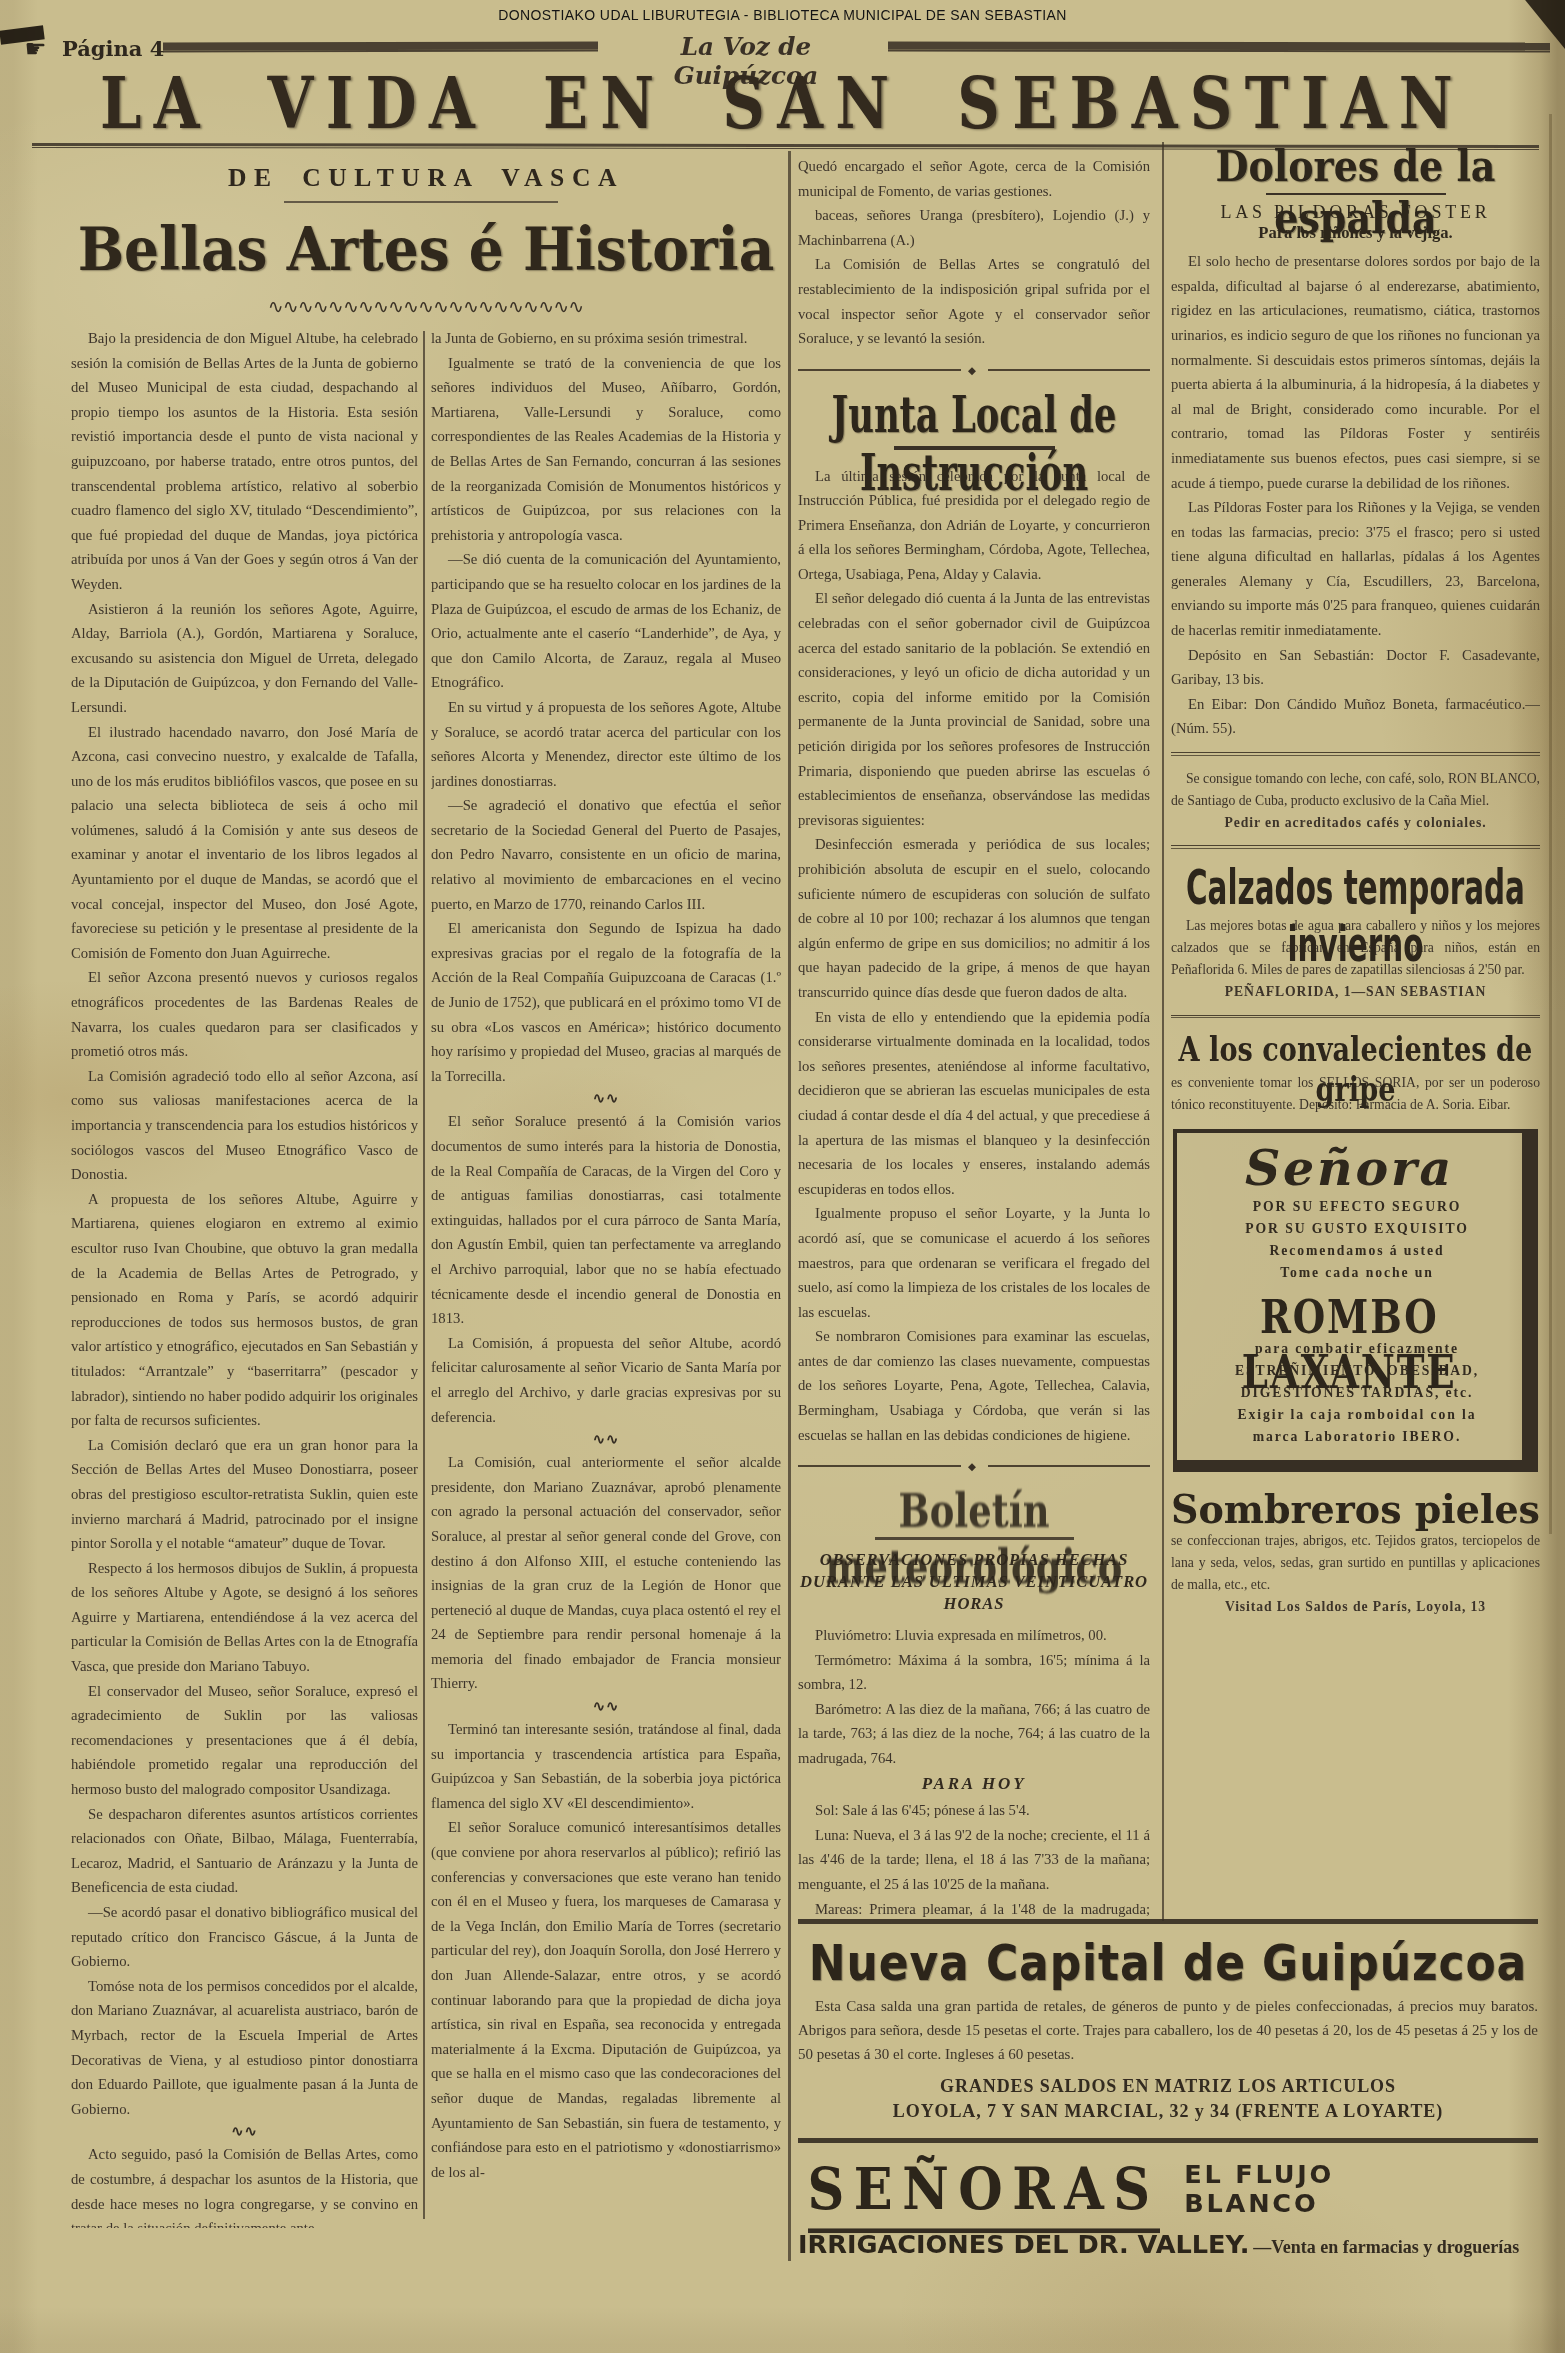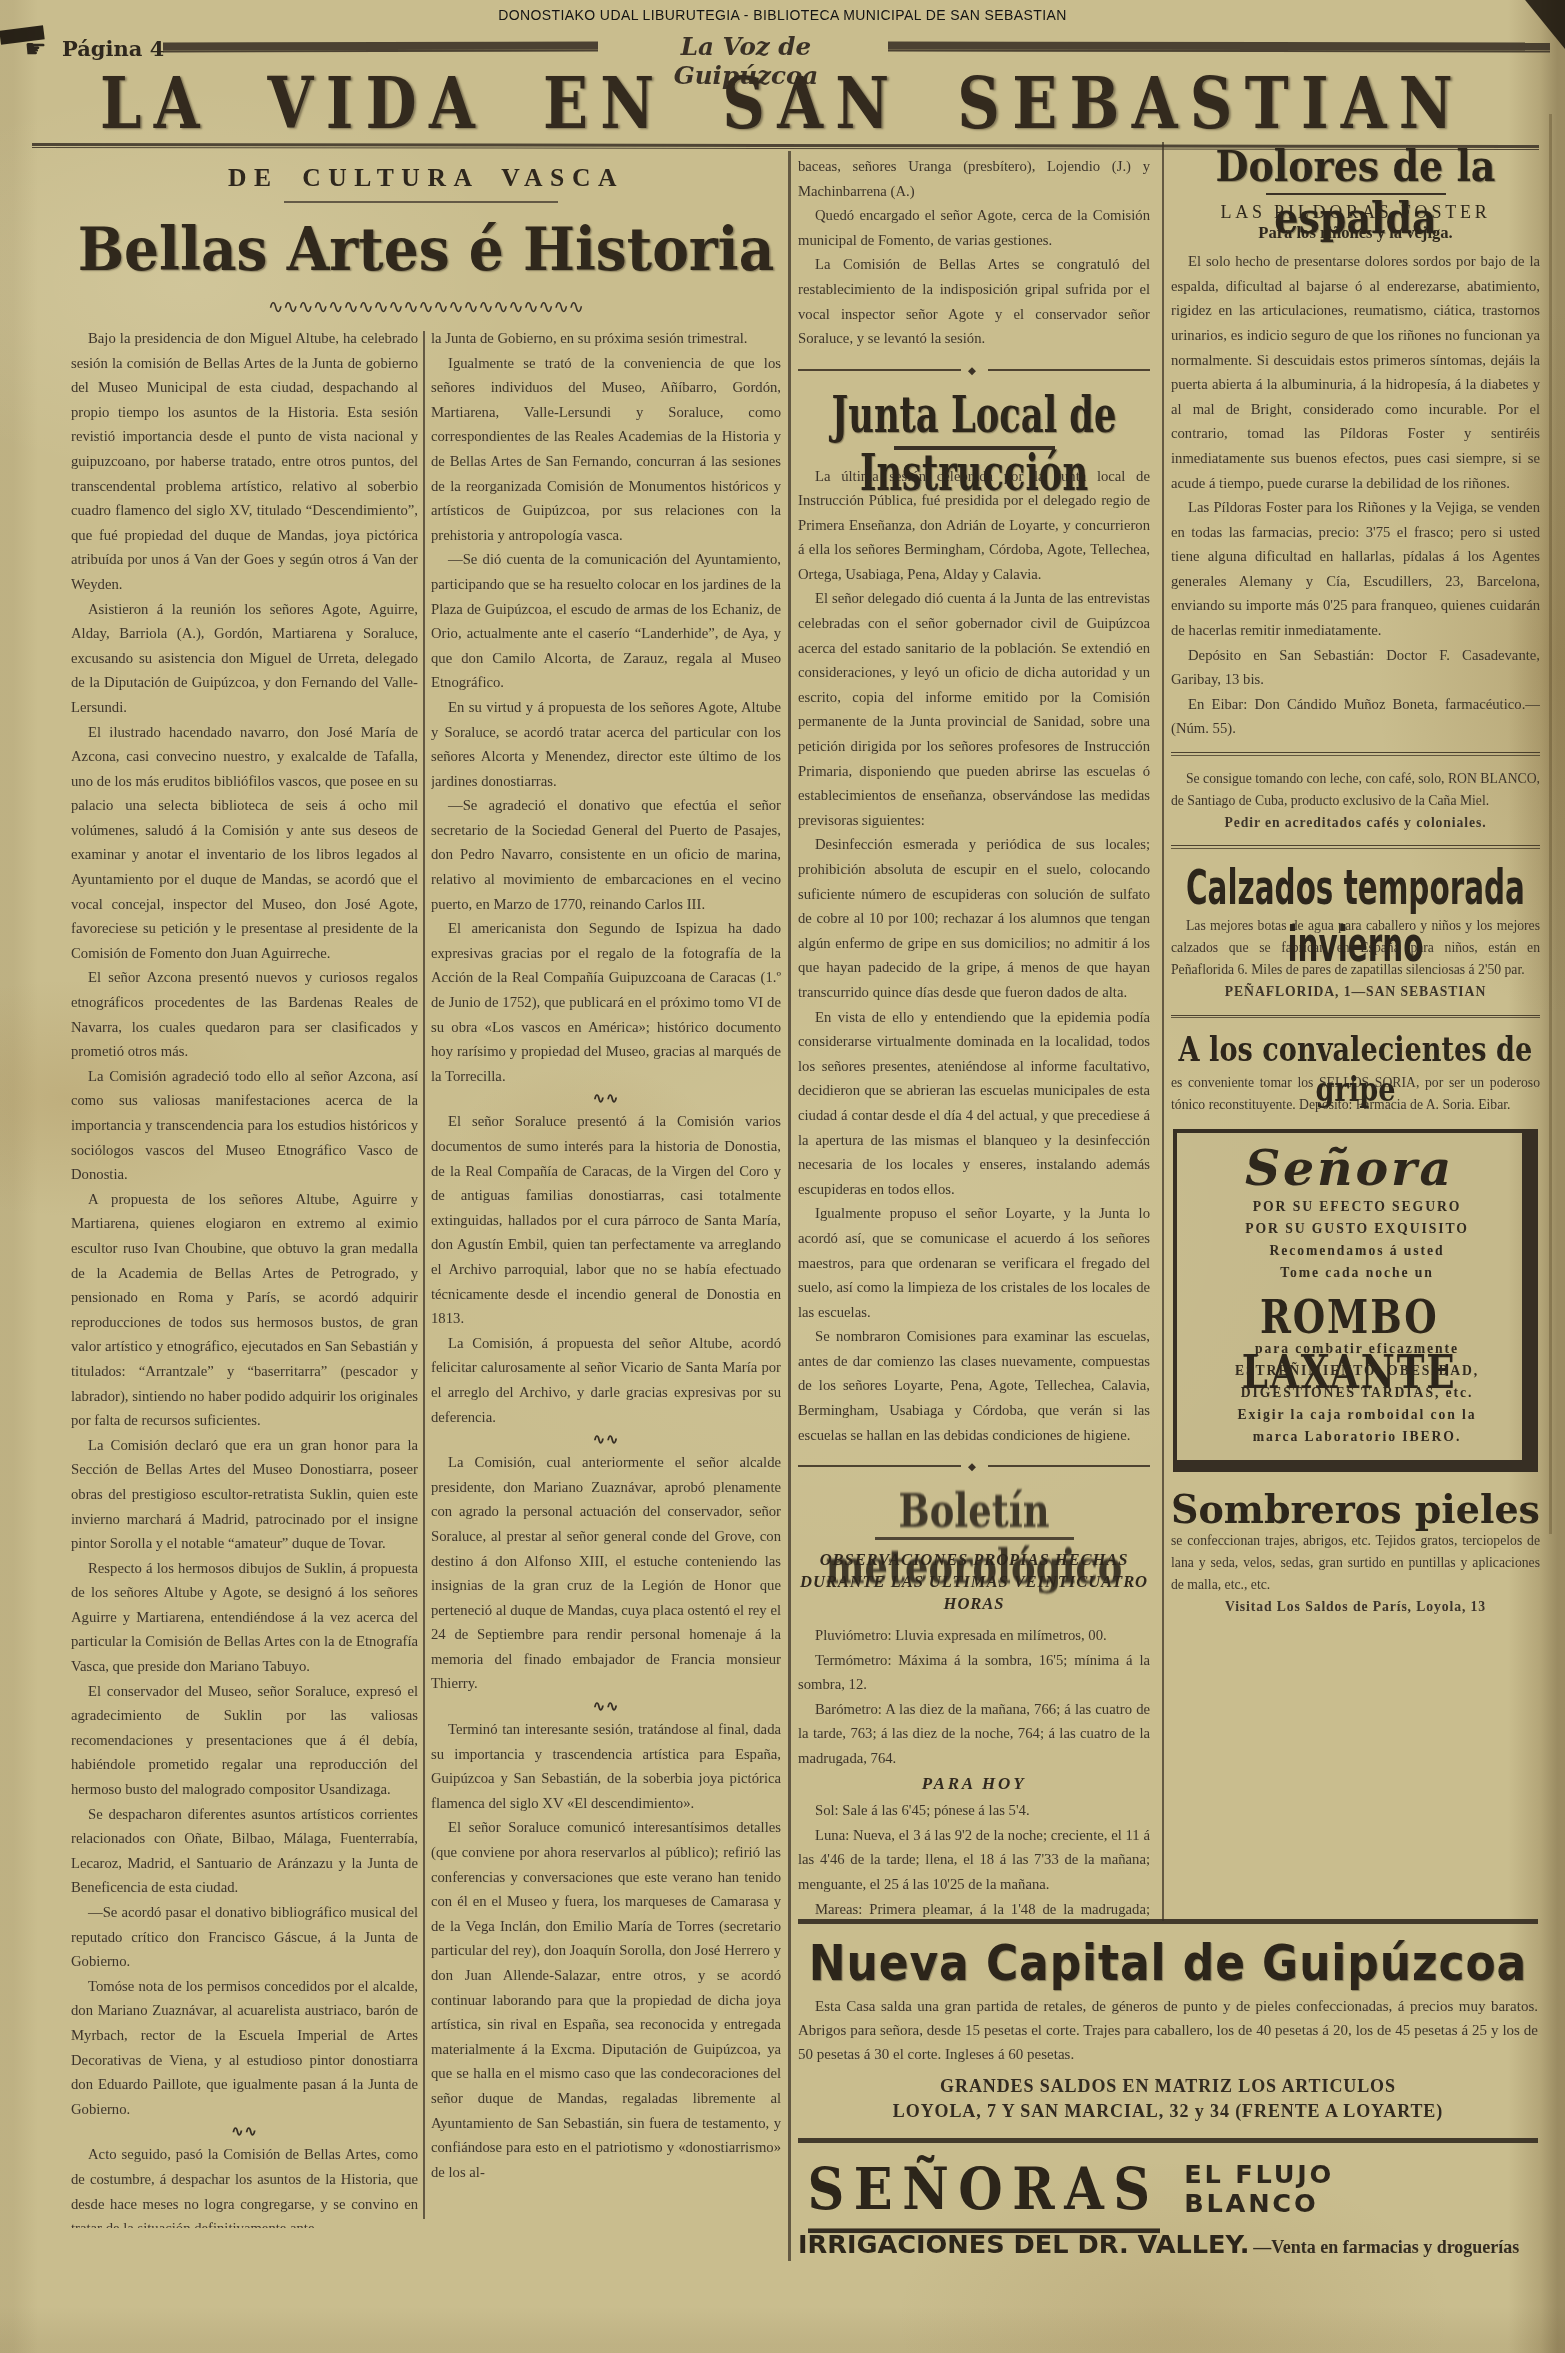--- a/index.html
+++ b/index.html
@@ -188,22 +188,22 @@
       <p class="para">La Comisión, á propuesta del señor Altube, acordó felicitar calurosamente al señor Vicario de Santa María por el arreglo del Archivo, y darle gracias expresivas por su deferencia.</p>
       <p class="sep">∿∿</p>
       <p class="para">La Comisión, cual anteriormente el señor alcalde presidente, don Mariano Zuaznávar, aprobó plenamente con agrado la personal actuación del conservador, señor Soraluce, al prestar al señor general conde del Grove, con destino á don Alfonso XIII, el estuche conteniendo las insignias de la gran cruz de la Legión de Honor que perteneció al duque de Mandas, cuya placa ostentó el rey el 24 de Septiembre para rendir personal homenaje á la memoria del finado embajador de Francia monsieur Thierry.</p>
       <p class="sep">∿∿</p>
       <p class="para">Terminó tan interesante sesión, tratándose al final, dada su importancia y trascendencia artística para España, Guipúzcoa y San Sebastián, de la soberbia joya pictórica flamenca del siglo XV «El descendimiento».</p>
       <p class="para">El señor Soraluce comunicó interesantísimos detalles (que conviene por ahora reservarlos al público); refirió las conferencias y conversaciones que este verano han tenido con él en el Museo y fuera, los marqueses de Camarasa y de la Vega Inclán, don Emilio María de Torres (secretario particular del rey), don Joaquín Sorolla, don José Herrero y don Juan Allende-Salazar, entre otros, y se acordó continuar laborando para que la propiedad de dicha joya artística, sin rival en España, sea reconocida y entregada materialmente á la Excma. Diputación de Guipúzcoa, ya que se halla en el mismo caso que las condecoraciones del señor duque de Mandas, regaladas libremente al Ayuntamiento de San Sebastián, sin fuera de testamento, y confiándose para esto en el patriotismo y «donostiarrismo» de los al-</p>
     </div>
 
   <div class="col c3">
     <div class="cont-col">
+        <p class="para">Quedó encargado el señor Agote, cerca de la Comisión municipal de Fomento, de varias gestiones.</p>
         <p class="para">baceas, señores Uranga (presbítero), Lojendio (J.) y Machinbarrena (A.)</p>
-        <p class="para">Quedó encargado el señor Agote, cerca de la Comisión municipal de Fomento, de varias gestiones.</p>
         <p class="para">La Comisión de Bellas Artes se congratuló del restablecimiento de la indisposición gripal sufrida por el vocal inspector señor Agote y el conservador señor Soraluce, y se levantó la sesión.</p>
       </div>
     <div class="ornate">
         <span>◆</span>
       </div>
     <div class="junta-title">Junta Local de Instrucción</div>
     <div class="junta-bar"></div>
     <div>
         <p class="para">La última sesión celebrada por la Junta local de Instrucción Pública, fué presidida por el delegado regio de Primera Enseñanza, don Adrián de Loyarte, y concurrieron á ella los señores Bermingham, Córdoba, Agote, Tellechea, Ortega, Usabiaga, Pena, Alday y Calavia.</p>
         <p class="para">El señor delegado dió cuenta á la Junta de las entrevistas celebradas con el señor gobernador civil de Guipúzcoa acerca del estado sanitario de la población. Se extendió en consideraciones, y leyó un oficio de dicha autoridad y un escrito, copia del informe emitido por la Comisión permanente de la Junta provincial de Sanidad, sobre una petición dirigida por los señores profesores de Instrucción Primaria, disponiendo que pueden abrirse las escuelas ó establecimientos de enseñanza, observándose las medidas previsoras siguientes:</p>

